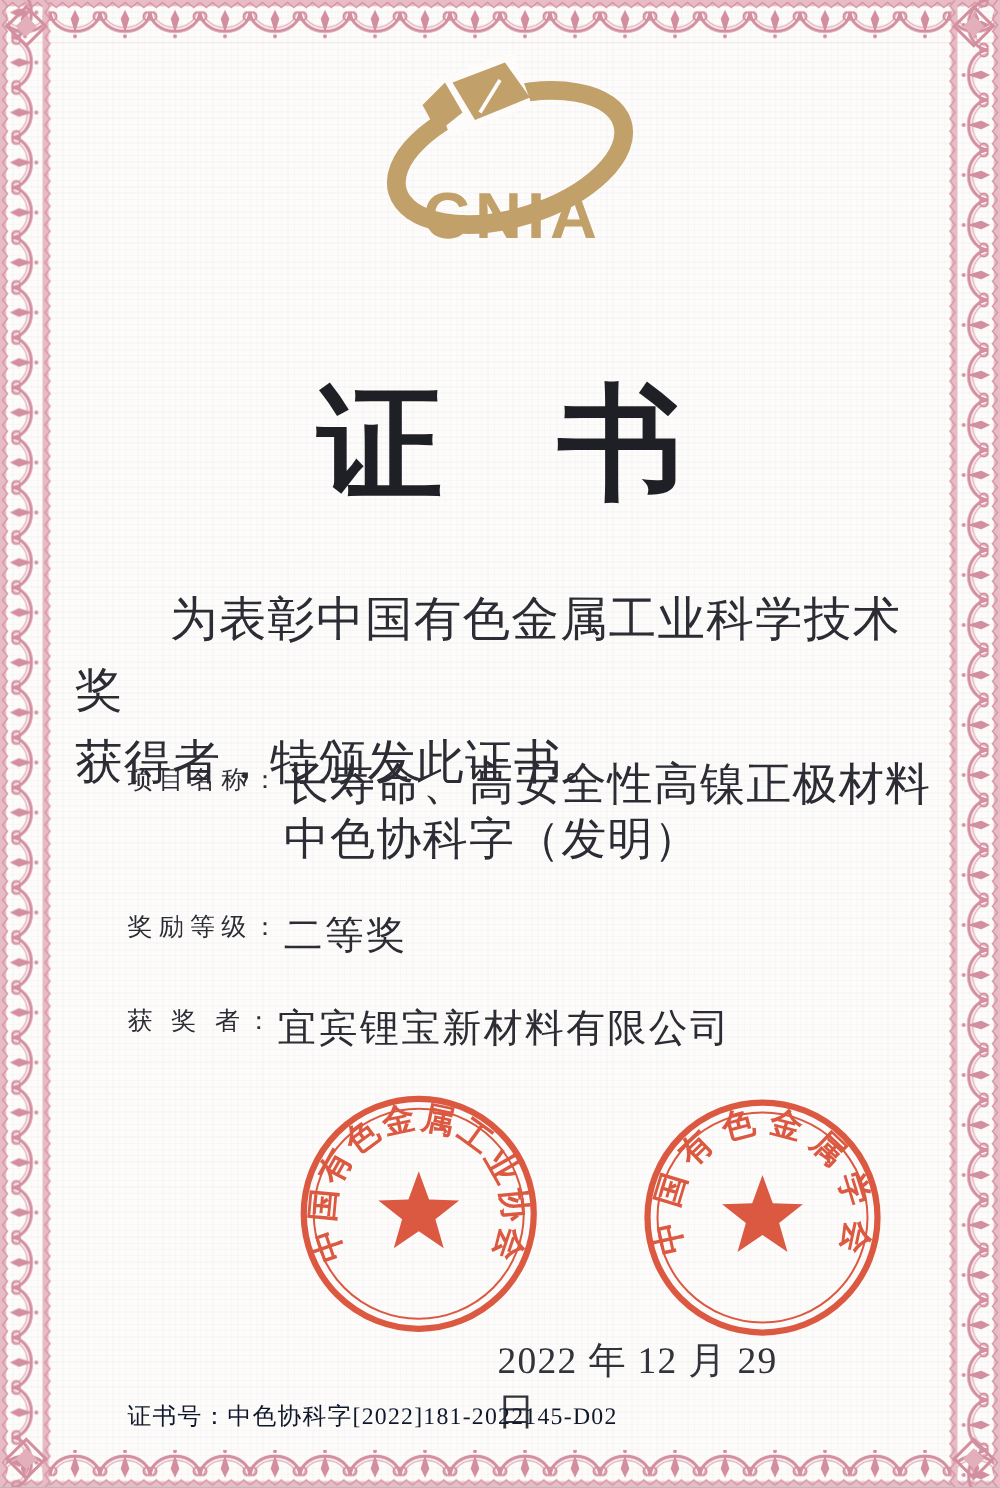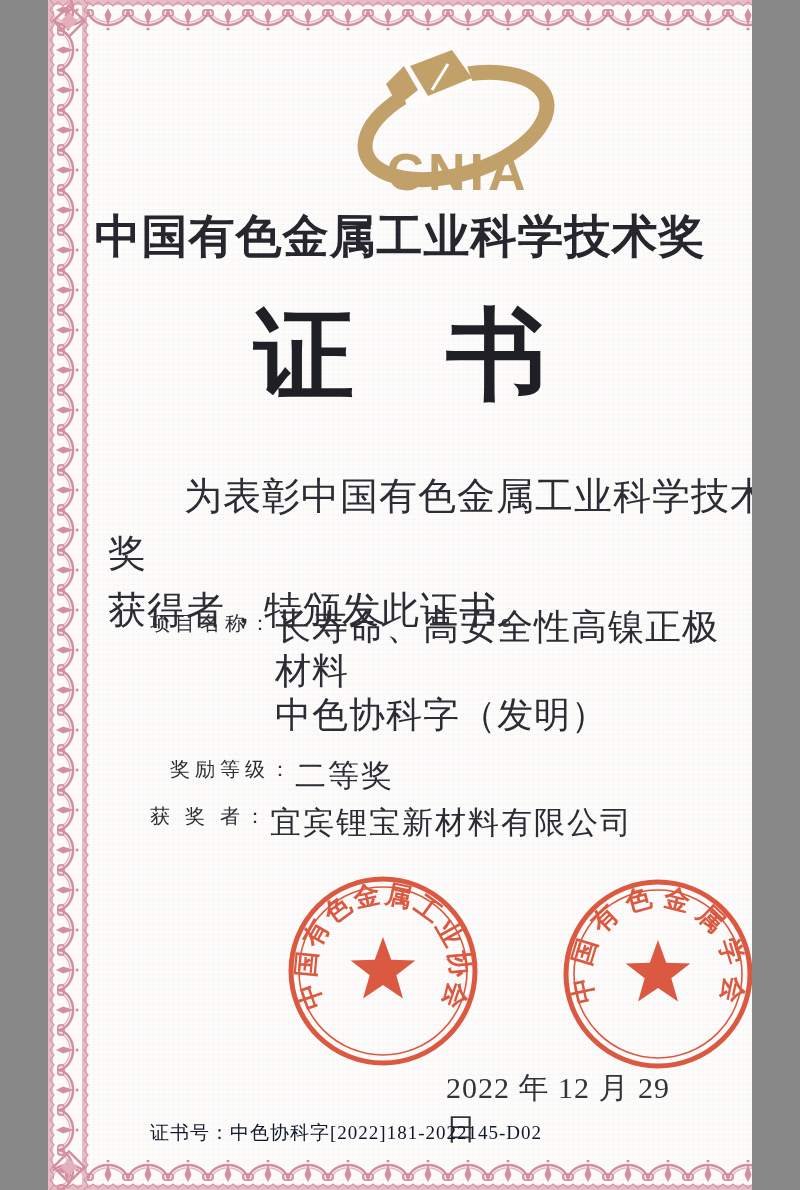--- a/index.html
+++ b/index.html
@@ -1,18 +1,18 @@
 <!DOCTYPE html>
 <html><head>
 <meta charset="utf-8">
 <style>
   html,body{margin:0;padding:0;background:#888;}
   .page{
     position:relative;
-    width:704px;height:1190px;
+    width:800px;height:1190px;
     margin:0 auto;
     background:#fdfcfb;
     overflow:hidden;
     font-family:"Liberation Serif","DejaVu Serif",serif;
   }
   .page::before{ 
     content:"";position:absolute;inset:0;
     background:
       repeating-linear-gradient(0deg, rgba(160,160,175,0.05) 0 1px, transparent 1px 5px),
       repeating-linear-gradient(90deg, rgba(160,160,175,0.04) 0 1px, transparent 1px 5px);
@@ -32,21 +32,21 @@
   }
   .body-par{
     position:absolute;left:60px;top:468px;width:686px;
     font-size:38px;line-height:1.5;color:#2c2c34;letter-spacing:1px;
   }
   .body-line1{text-indent:2em;}
   .field-row{position:absolute;left:102px;color:#2c2c34;display:flex;align-items:flex-start;}
   .field-label{font-size:20px;letter-spacing:5px;white-space:nowrap;padding-top:4px;}
   .project-row{top:606px;}
   .project-value{font-size:36px;line-height:1.22;letter-spacing:1px;}
-  .grade-row{top:752px;margin-left:20px;}
+  .grade-row{top:724px;}
   .winner-row{top:799px;}
   .field-value-inline{font-size:31px;letter-spacing:2px;padding-top:3px;}
   .seal{position:absolute;width:196px;height:196px;opacity:0.92;}
   .seal-left{left:237px;top:873px;}
   .seal-right{left:512px;top:876px;}
   .seal text{font-family:"Liberation Serif","DejaVu Serif",serif;font-weight:600;}
   .date-line{
     position:absolute;left:398px;top:1068px;width:256px;
     text-align:left;font-size:30px;color:#33333b;letter-spacing:1px;
   }
@@ -101,21 +101,20 @@
 
       <rect x="58" y="8" width="70" height="46" transform="rotate(-20 93 31)" fill="#fdfcfb"></rect>
 
       <path d="M70,22 L112,6 L132,34 L88,52 Z" fill="#c2a06a"></path>
       <path d="M46,40 L64,22 L78,46 L58,62 Z" fill="#c2a06a"></path>
       <path d="M92,46 L108,20" stroke="#fdfcfb" stroke-width="3" fill="none"></path>
       <text x="118" y="146" text-anchor="middle" font-family="Liberation Sans, DejaVu Sans, sans-serif" font-weight="bold" font-size="52" letter-spacing="4" fill="#c2a06a">CNIA</text>
     </svg>
   </div>
 
-  <h1 class="award-title">中国有色金属工业科学技术奖</h1>
 
   <div class="cert-heading">
     <span>证</span>
     <span>书</span>
   </div>
 
   <div class="body-par">
     <div class="body-line1">为表彰中国有色金属工业科学技术奖</div>
     <div class="body-line2">获得者，特颁发此证书。</div>
   </div>

